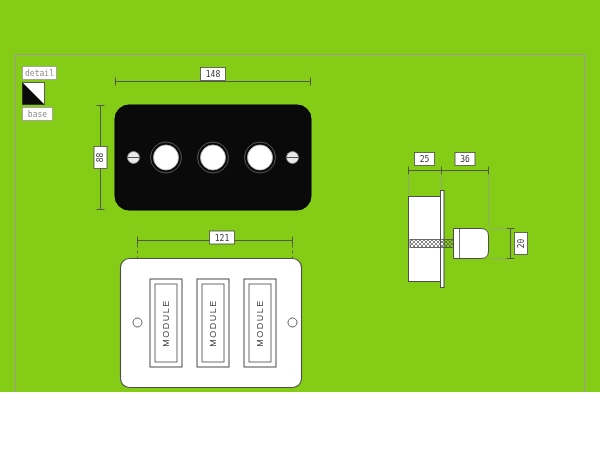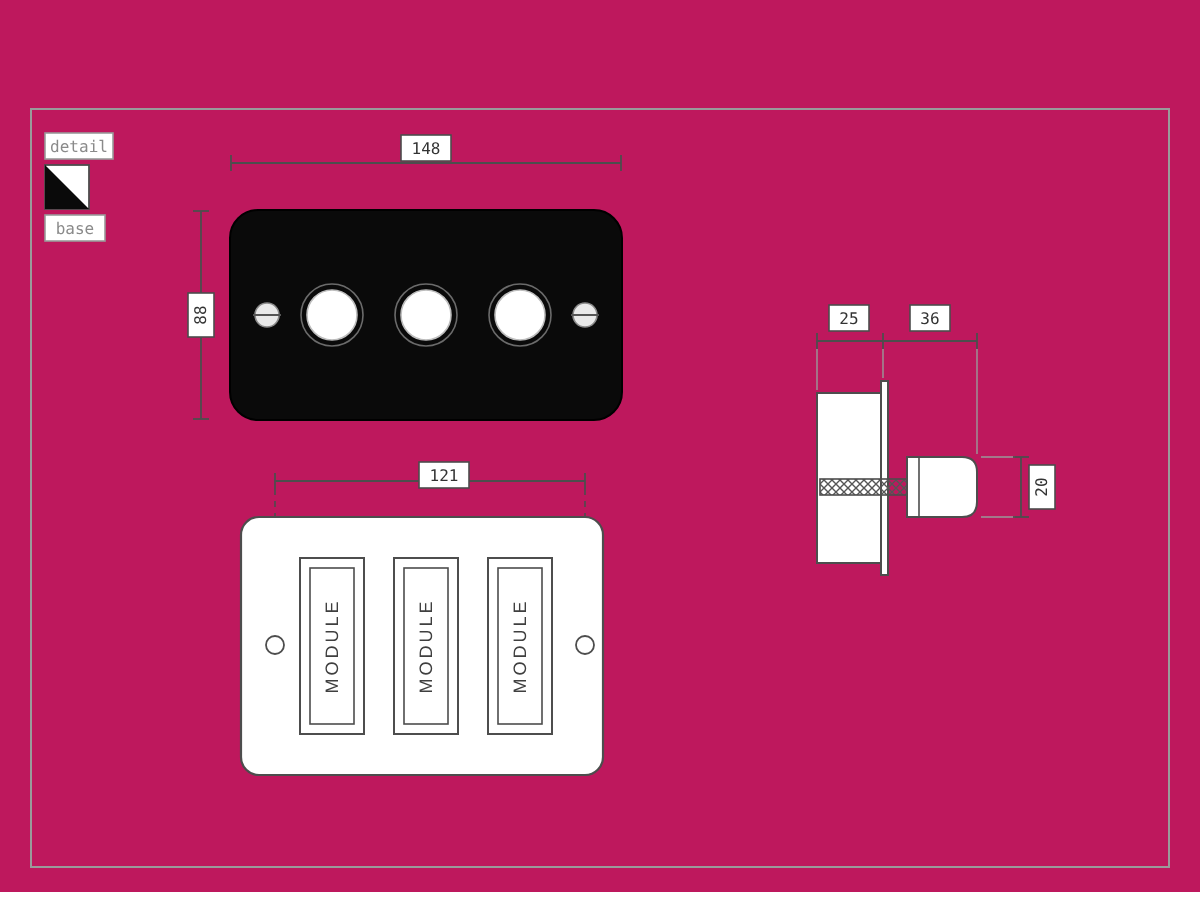--- a/index.html
+++ b/index.html
@@ -4,22 +4,22 @@
 <style>
   html, body {
     margin: 0;
     padding: 0;
     background: #ffffff;
     font-family: "DejaVu Sans Mono", "Liberation Sans", sans-serif;
   }
   .canvas {
     position: relative;
     width: 600px;
-    height: 446px;
-    background: #be185d;
+    height: 392px;
+    background: #84cc16;
     overflow: hidden;
   }
   svg { display: block; }
   text {
     user-select: none;
   }
   .dim-text {
     font-family: "DejaVu Sans Mono", monospace;
     font-size: 8px;
     fill: #333333;

